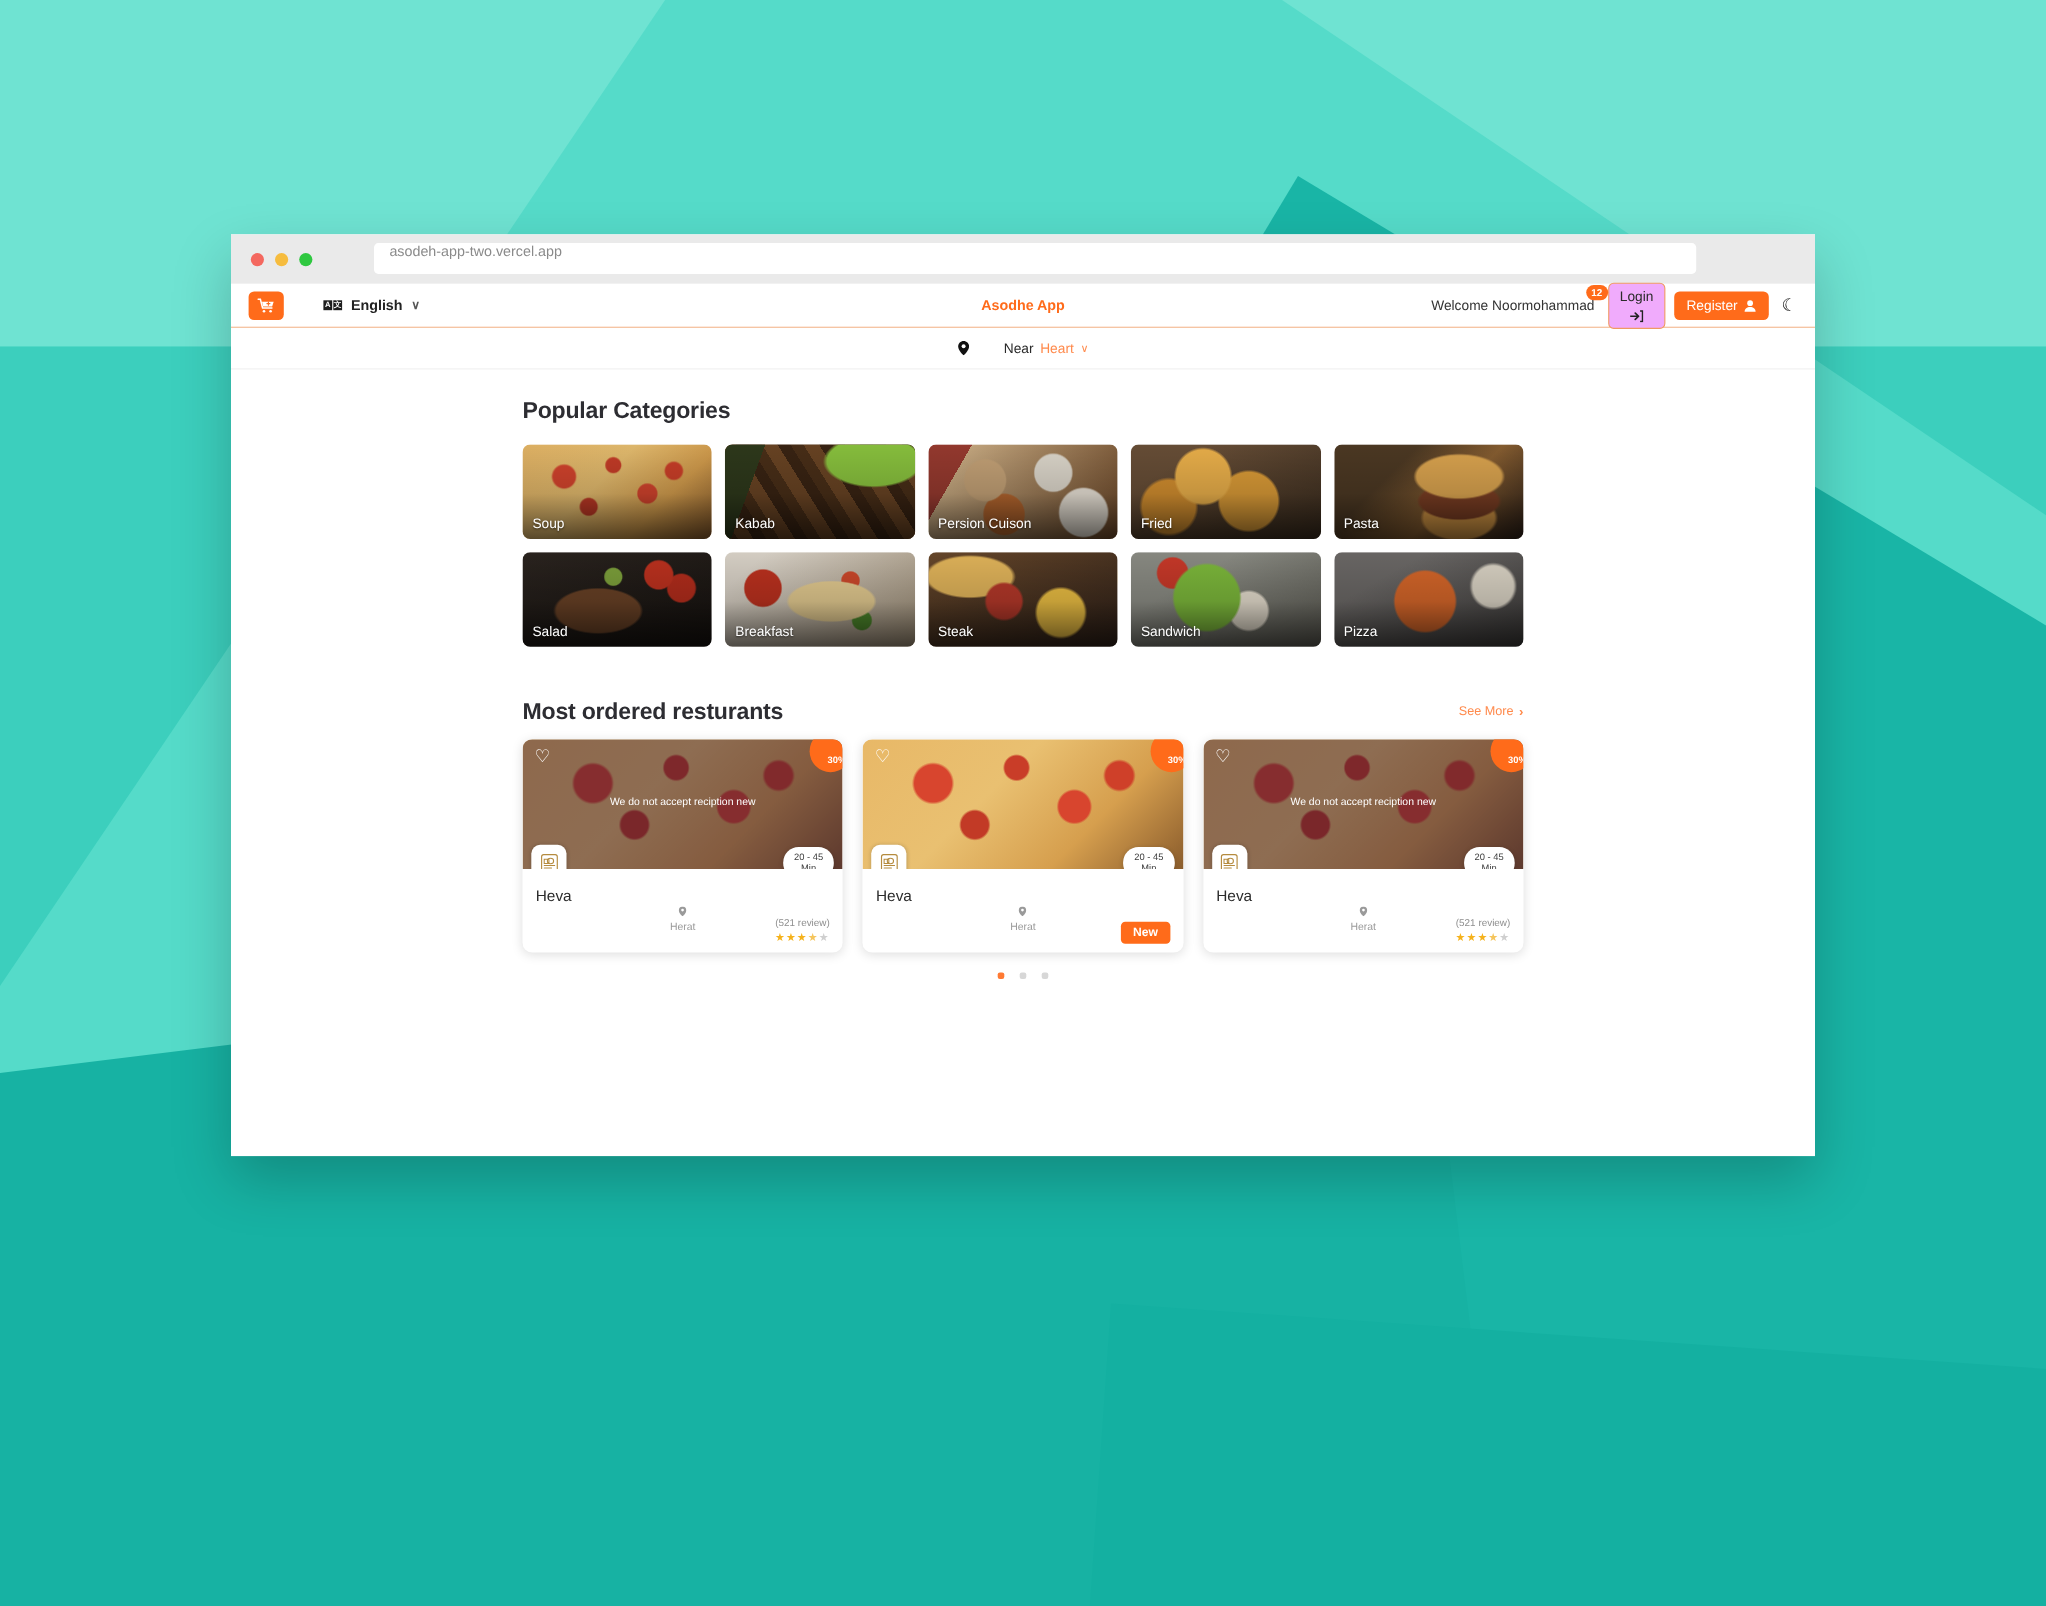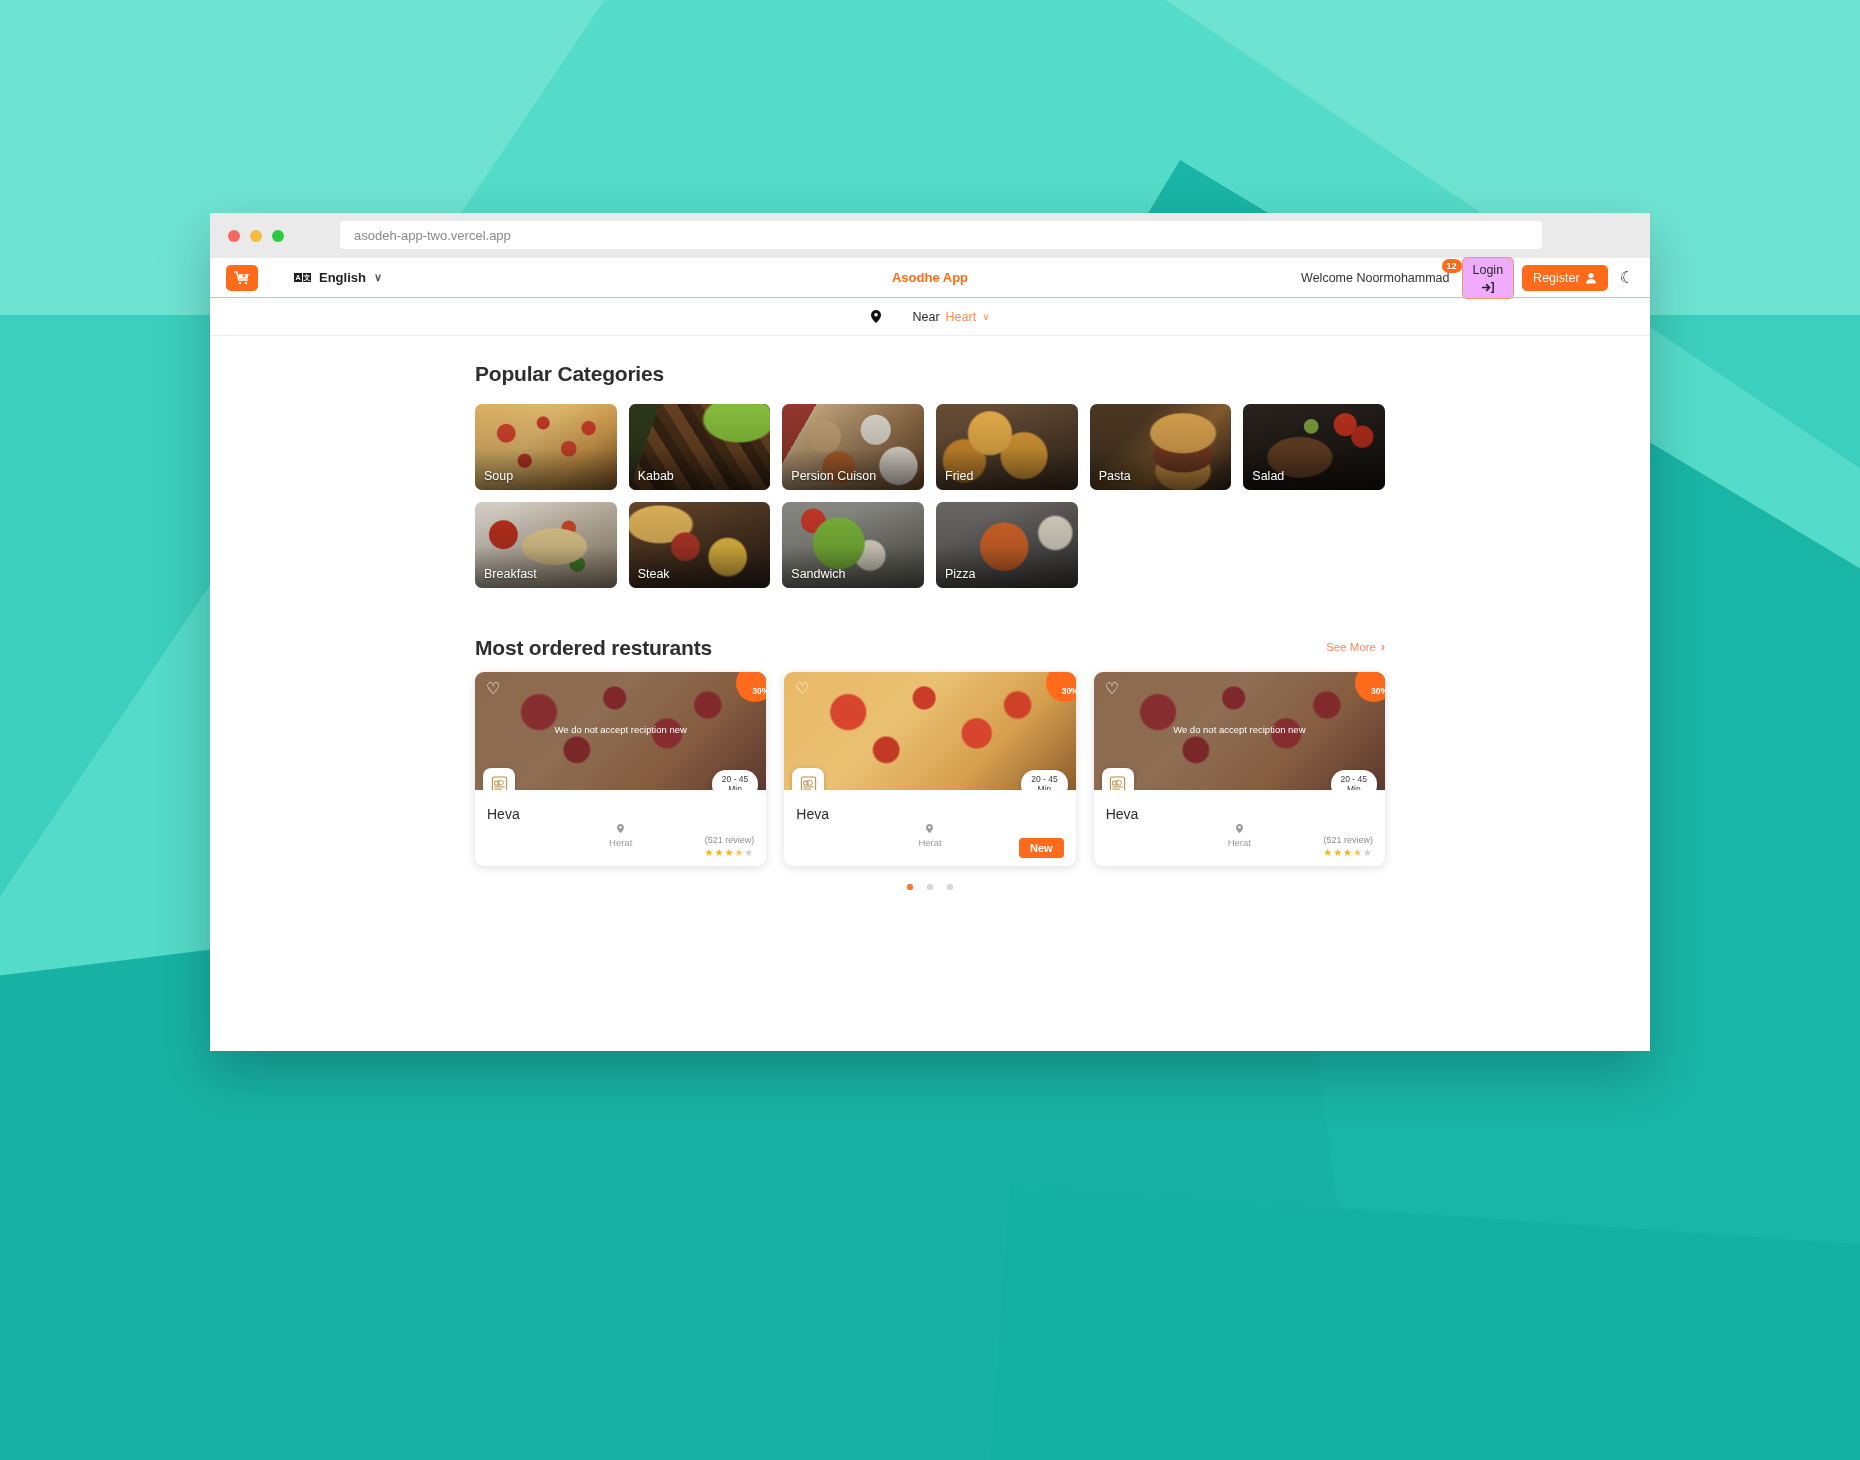--- a/index.html
+++ b/index.html
@@ -47,21 +47,21 @@
     height: 45px; background: #eaeaea; display: flex; align-items: center;
     padding: 0 18px; position: relative;
   }
   .dots { display: flex; gap: 10px; align-items: center; }
   .dot { width: 12px; height: 12px; border-radius: 50%; }
   .dot.red { background: #f4685f; }
   .dot.yellow { background: #f6bc3e; }
   .dot.green { background: #2fc840; }
   #urlbar {
     position: absolute; left: 130px; right: 108px; top: 8px; height: 28px;
-    background: #fff; border-radius: 4px; display: flex; align-items: center;
+    background: #fff; border-radius: 4px; display: flex; align-items: flex-start;
     padding: 0 14px; font-size: 13px; color: #8a8a8a;
   }
 
   
   #app-header {
     height: 40px; background: #fff; display: flex; align-items: center;
     padding: 0 16px; border-bottom: 1px solid #f3b78e; position: relative;
   }
   .cart-btn {
     width: 32px; height: 26px; background: #ff6b1a; border-radius: 5px;
@@ -116,21 +116,21 @@
   
   #content { padding: 26px 0 0 0; background: #fff; height: 715px; }
   .wrap { width: 910px; margin: 0 auto; }
   h2.section-title {
     font-size: 21px; color: #2d2d32; font-weight: bold; margin-bottom: 18px;
     letter-spacing: -.2px;
   }
 
   
   .cat-grid {
-    display: grid; grid-template-columns: repeat(6, 1fr); gap: 12px;
+    display: grid; grid-template-columns: repeat(5, 1fr); gap: 12px;
   }
   .cat-tile {
     position: relative; height: 86px; border-radius: 7px; overflow: hidden;
     cursor: pointer;
   }
   .cat-img { position: absolute; inset: 0; }
   .cat-shade {
     position: absolute; inset: 0;
     background: linear-gradient(to top, rgba(0,0,0,.62) 0%, rgba(0,0,0,.18) 48%, rgba(0,0,0,.05) 100%);
   }

